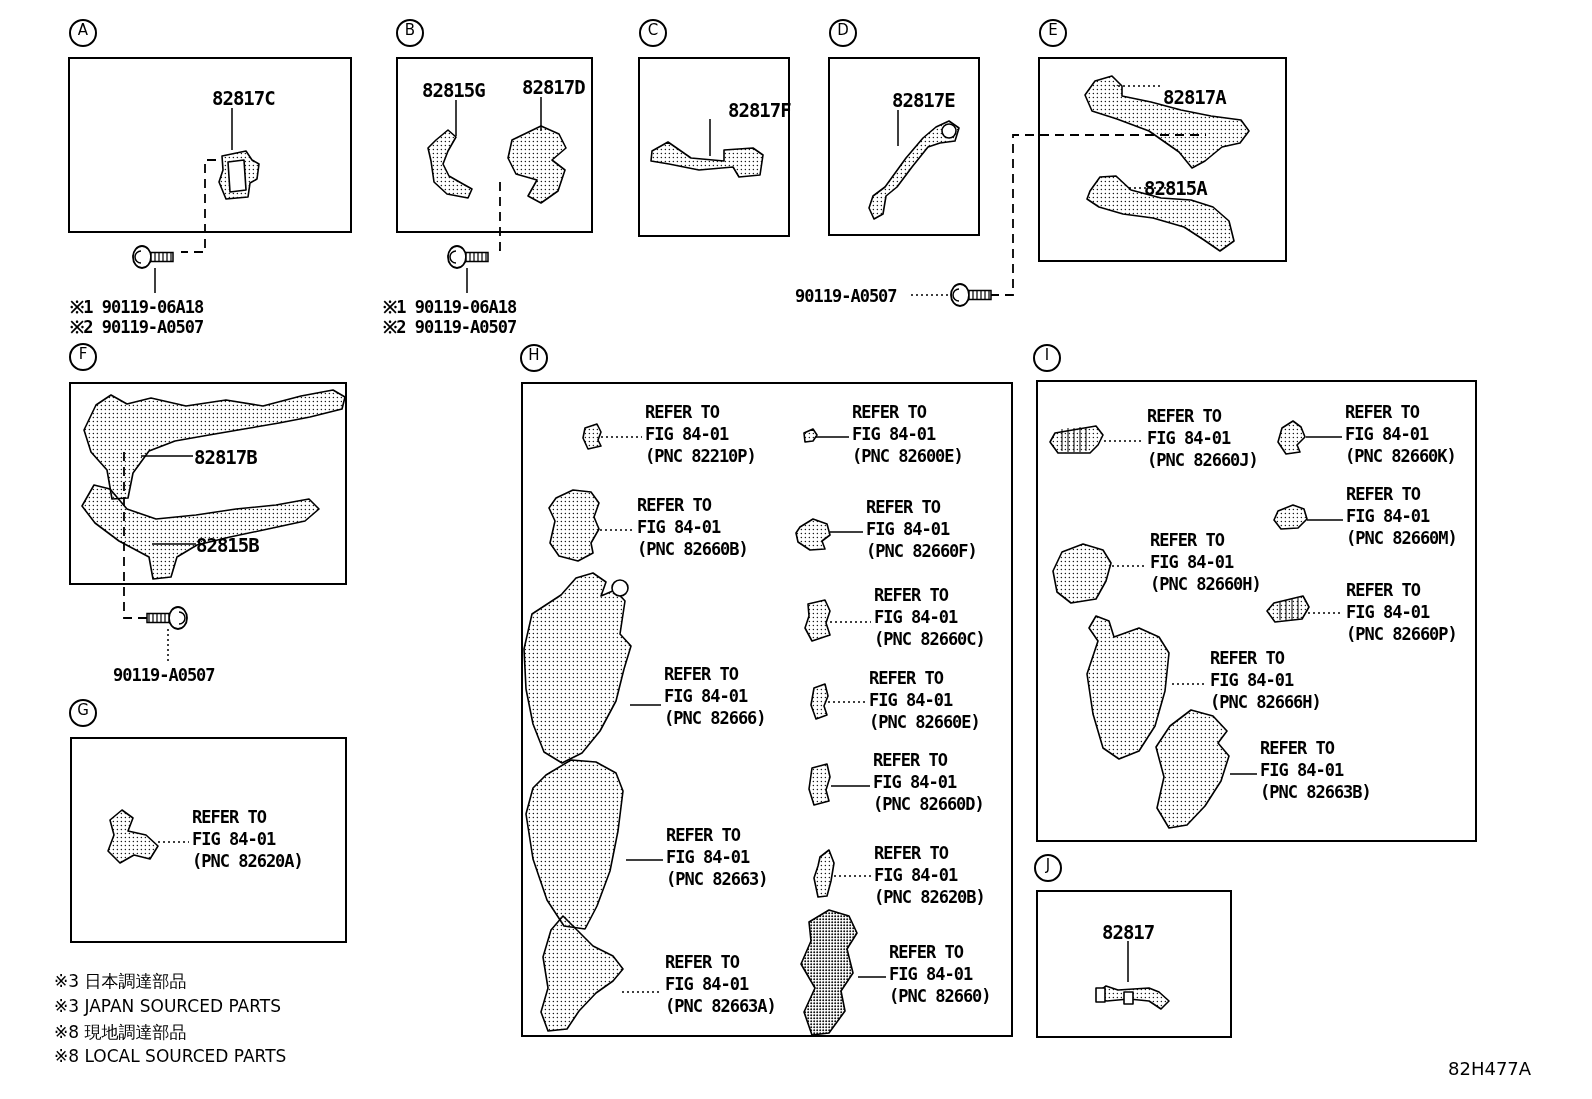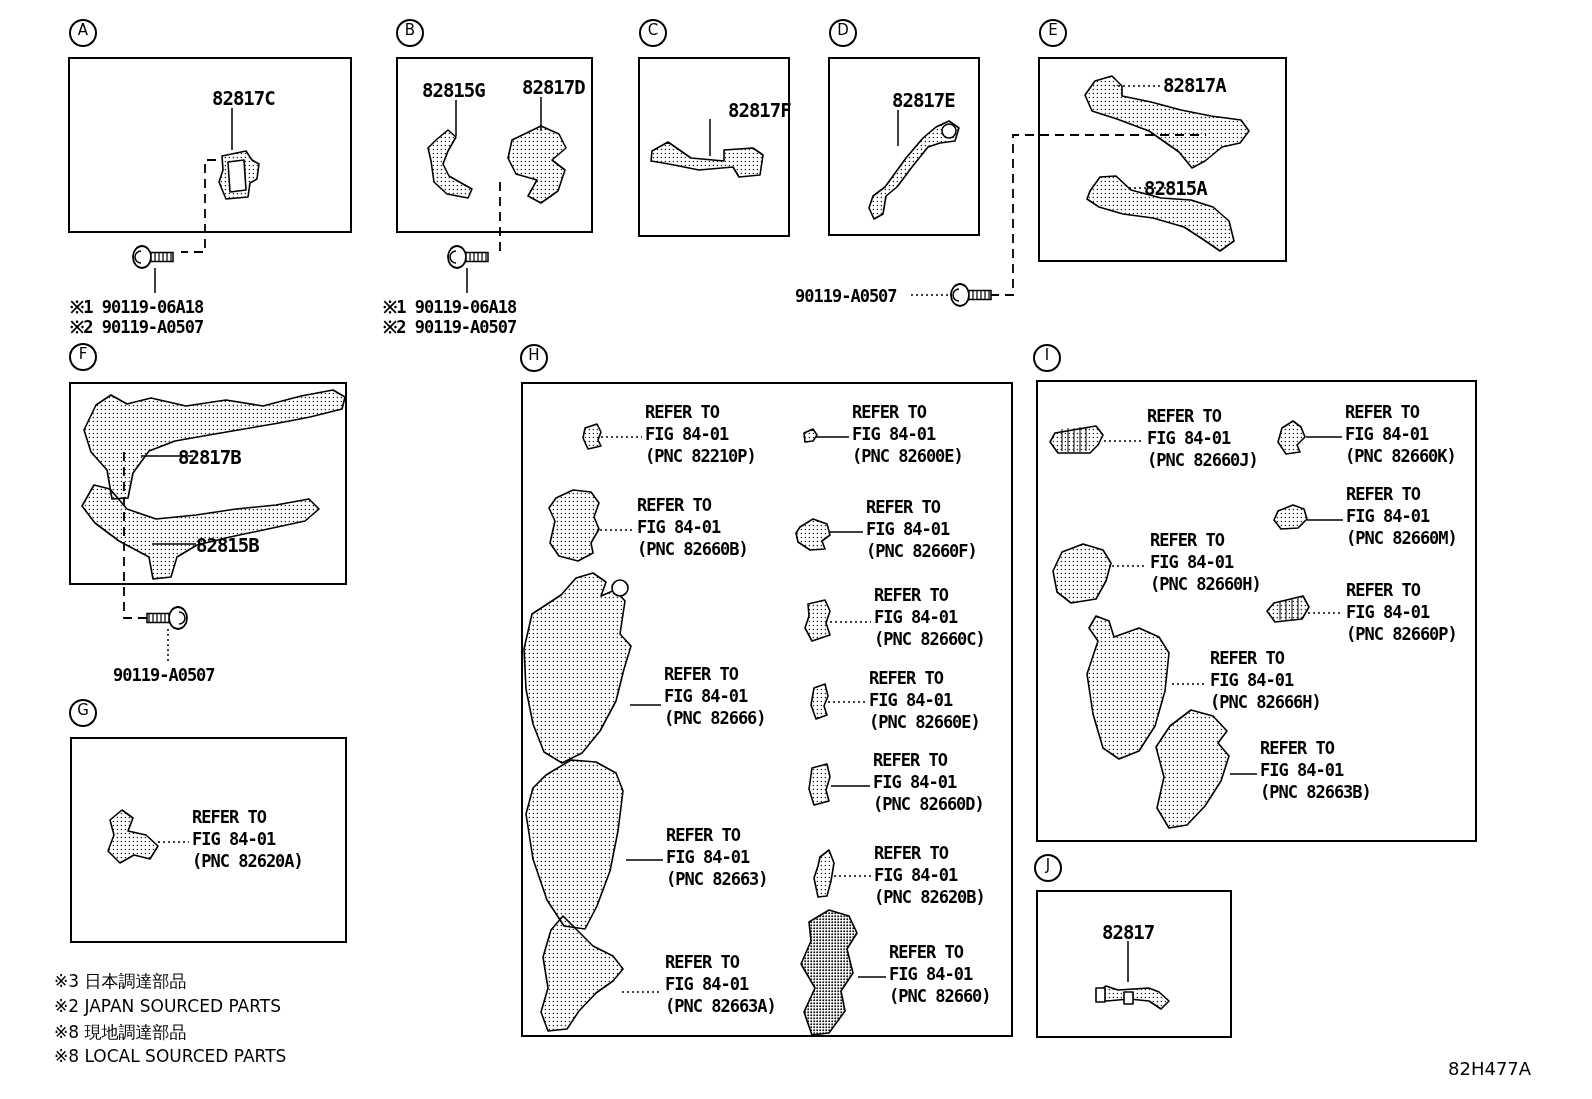--- a/index.html
+++ b/index.html
@@ -122,23 +122,23 @@
 <div class="circ" style="left:69px;top:699px">G</div>
 <div class="circ" style="left:520px;top:344px">H</div>
 <div class="circ" style="left:1033px;top:344px">I</div>
 <div class="circ" style="left:1034px;top:854px">J</div>
 
 <div class="plabel" style="left:212px;top:87px">82817C</div>
 <div class="plabel" style="left:422px;top:79px">82815G</div>
 <div class="plabel" style="left:522px;top:76px">82817D</div>
 <div class="plabel" style="left:728px;top:99px">82817F</div>
 <div class="plabel" style="left:892px;top:89px">82817E</div>
-<div class="plabel" style="left:1163px;top:74px">82817A</div>
+<div class="plabel" style="left:1163px;top:86px">82817A</div>
 <div class="plabel" style="left:1144px;top:177px">82815A</div>
-<div class="plabel" style="left:178px;top:446px">82817B</div>
+<div class="plabel" style="left:194px;top:446px">82817B</div>
 <div class="plabel" style="left:196px;top:534px">82815B</div>
 <div class="plabel" style="left:1102px;top:921px">82817</div>
 
 <div class="flabel" style="left:70px;top:295px">※1 90119-06A18</div>
 <div class="flabel" style="left:70px;top:315px">※2 90119-A0507</div>
 <div class="flabel" style="left:383px;top:295px">※1 90119-06A18</div>
 <div class="flabel" style="left:383px;top:315px">※2 90119-A0507</div>
 <div class="flabel" style="left:795px;top:286px">90119-A0507</div>
 <div class="flabel" style="left:113px;top:665px">90119-A0507</div>
 
@@ -239,19 +239,19 @@
   <div>FIG 84-01</div>
   <div>(PNC 82666H)</div>
 </div>
 <div class="ref" style="left:1260px;top:737px">
   <div>REFER TO</div>
   <div>FIG 84-01</div>
   <div>(PNC 82663B)</div>
 </div>
 
 <div class="fnote" style="left:54px;top:970px">※3 日本調達部品</div>
-<div class="fnote" style="left:54px;top:996px">※2 JAPAN SOURCED PARTS</div>
+<div class="fnote" style="left:54px;top:996px">※3 JAPAN SOURCED PARTS</div>
 <div class="fnote" style="left:54px;top:1021px">※8 現地調達部品</div>
 <div class="fnote" style="left:54px;top:1046px">※8 LOCAL SOURCED PARTS</div>
 
 <div class="code" style="left:1448px;top:1058px">82H477A</div>
 
 </div>
 
 </body></html>

